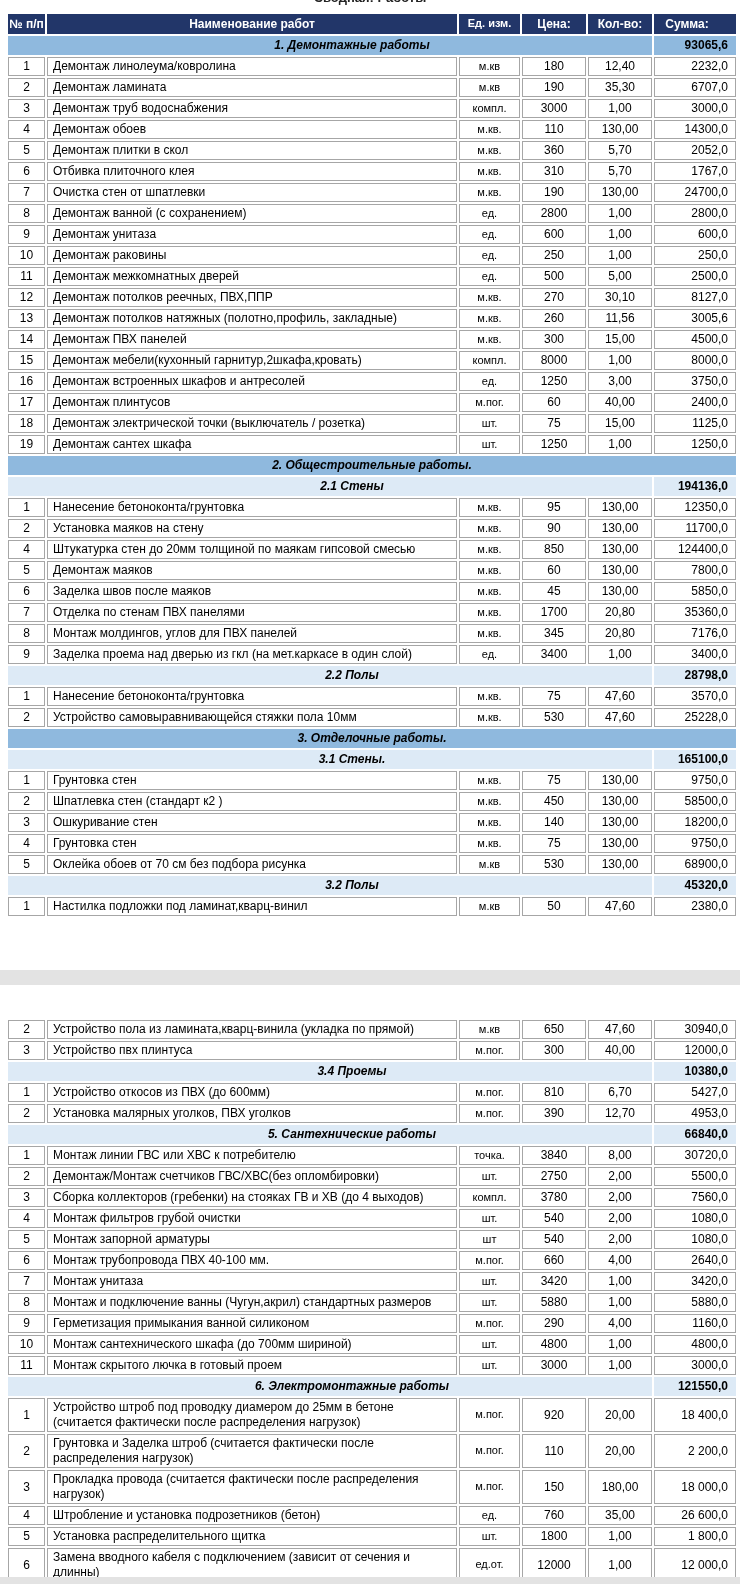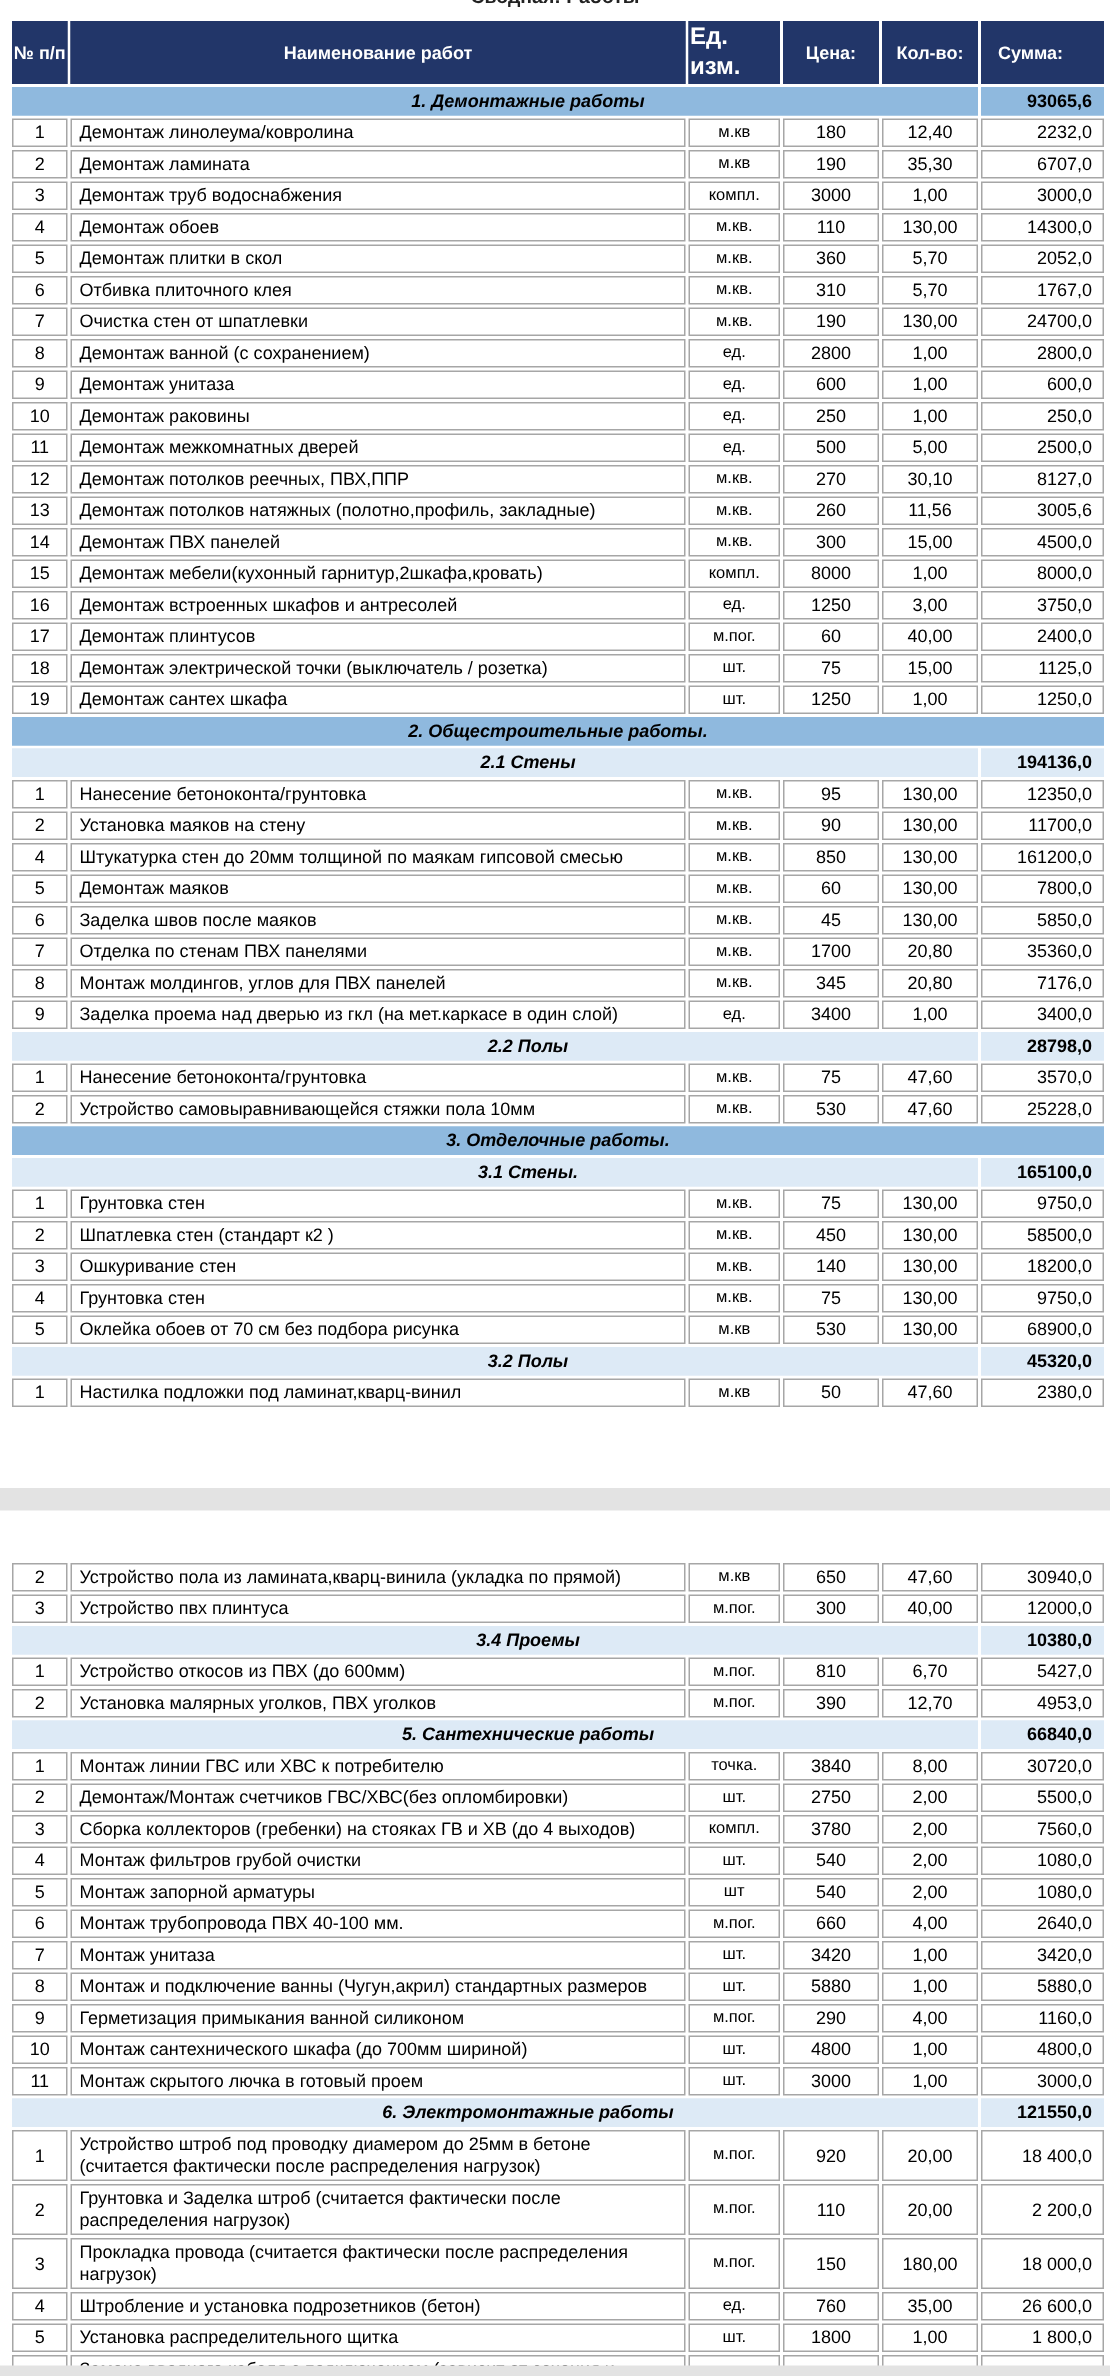--- a/index.html
+++ b/index.html
@@ -44,21 +44,21 @@
 
 <div class="sheet">
   <div class="title-clip">
     <span class="t">Сводная: Работы</span>
   </div>
 
   <div class="tbl">
     <div class="trow head">
       <div class="c w-num">№ п/п</div>
       <div class="c w-name" style="justify-content:center;text-align:center">Наименование работ</div>
-      <div class="c w-unit" style="font-size:16px">Ед. изм.</div>
+      <div class="c w-unit" style="font-size:11px">Ед. изм.</div>
       <div class="c w-price">Цена:</div>
       <div class="c w-qty">Кол-во:</div>
       <div class="c w-sum" style="justify-content:center;padding-right:16px">Сумма:</div>
     </div>
     <div>
         <div class="trow sec-main">
           <div class="c w-merge sec-label">1. Демонтажные работы</div>
           <div class="c w-sum sec-sum">93065,6</div>
         </div>
         <div class="trow">
@@ -235,21 +235,21 @@
           <div class="c w-price">90</div>
           <div class="c w-qty">130,00</div>
           <div class="c w-sum">11700,0</div>
         </div>
         <div class="trow">
           <div class="c w-num">4</div>
           <div class="c w-name">Штукатурка стен до 20мм толщиной по маякам гипсовой смесью</div>
           <div class="c w-unit">м.кв.</div>
           <div class="c w-price">850</div>
           <div class="c w-qty">130,00</div>
-          <div class="c w-sum">161200,0</div>
+          <div class="c w-sum">124400,0</div>
         </div>
         <div class="trow">
           <div class="c w-num">5</div>
           <div class="c w-name">Демонтаж маяков</div>
           <div class="c w-unit">м.кв.</div>
           <div class="c w-price">60</div>
           <div class="c w-qty">130,00</div>
           <div class="c w-sum">7800,0</div>
         </div>
         <div class="trow">

